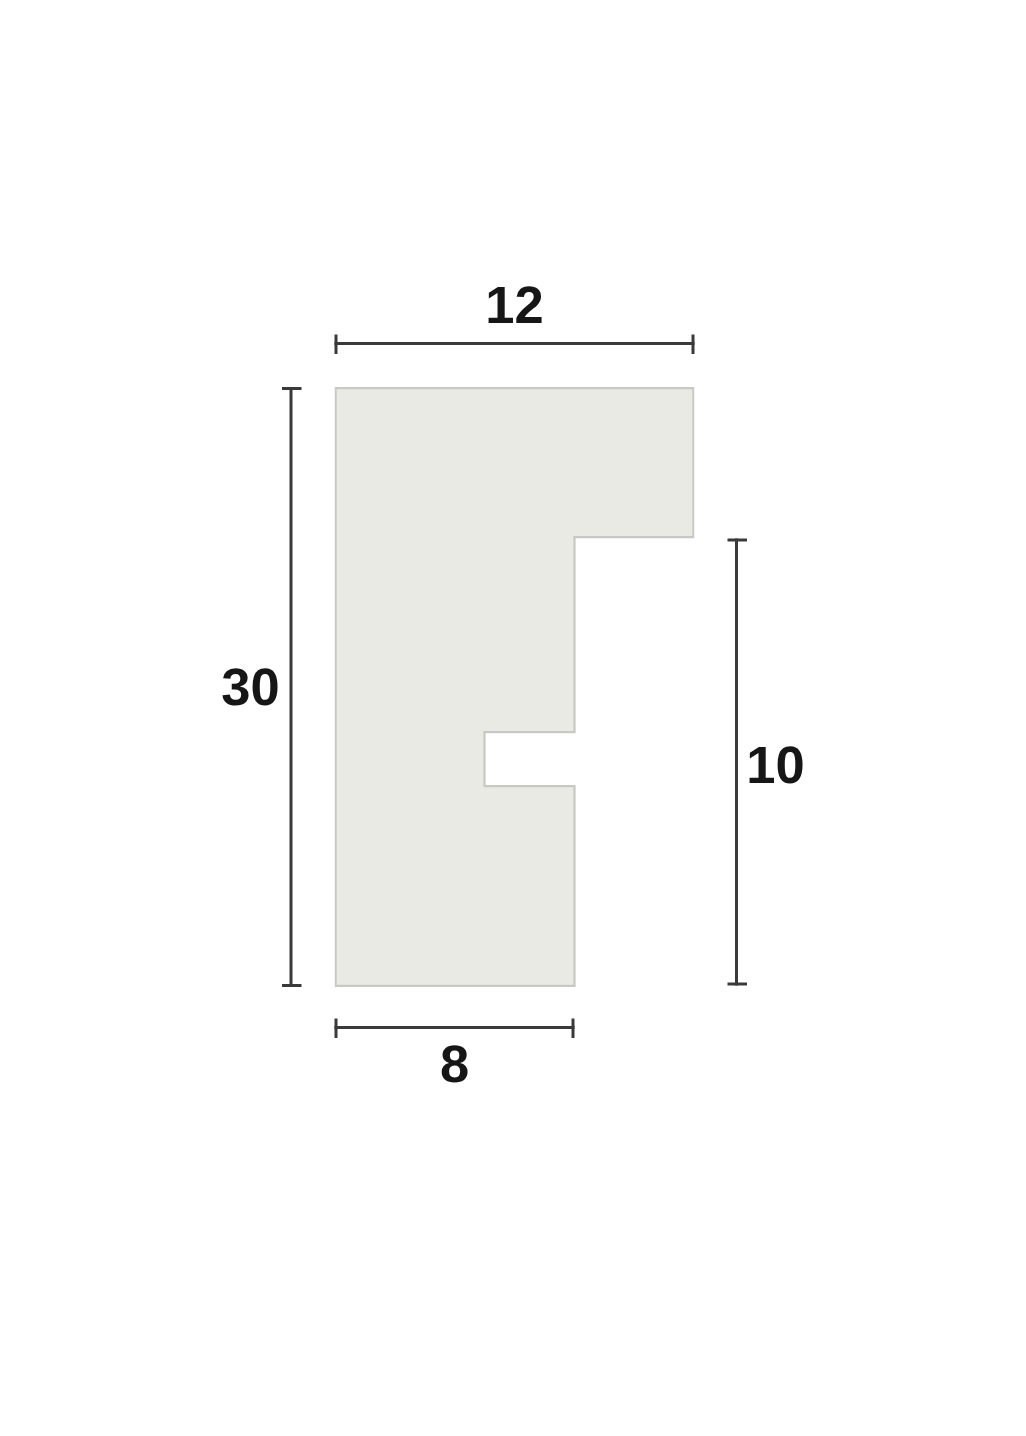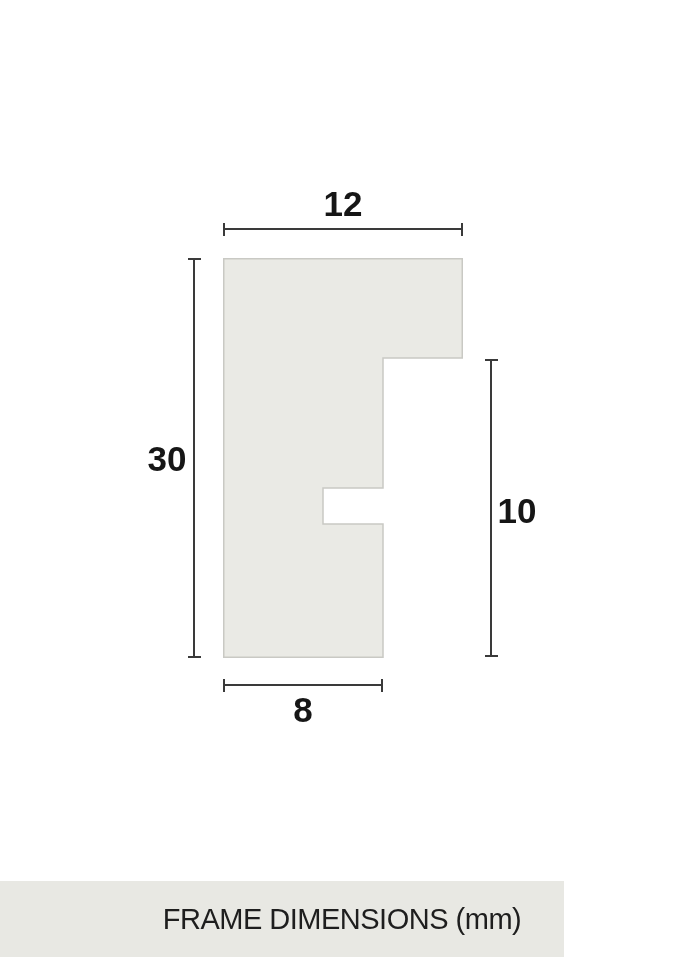--- a/index.html
+++ b/index.html
@@ -125,17 +125,14 @@
 
   <div class="dim-label dim-label-left">30</div>
   <div class="dim-line-v dim-left"></div>
 
   <div class="dim-label dim-label-right">10</div>
   <div class="dim-line-v dim-right"></div>
 
   <div class="dim-label dim-label-bottom">8</div>
   <div class="dim-line-h dim-bottom"></div>
 
-  <div class="footer-bar">
-    <div class="footer-title">FRAME DIMENSIONS (mm)</div>
-  </div>
 
 </div>
 
 </body></html>

